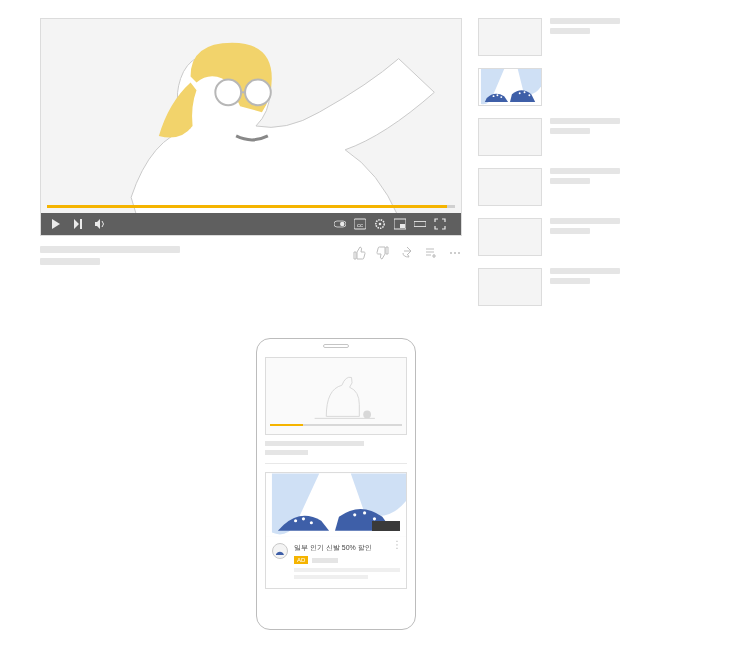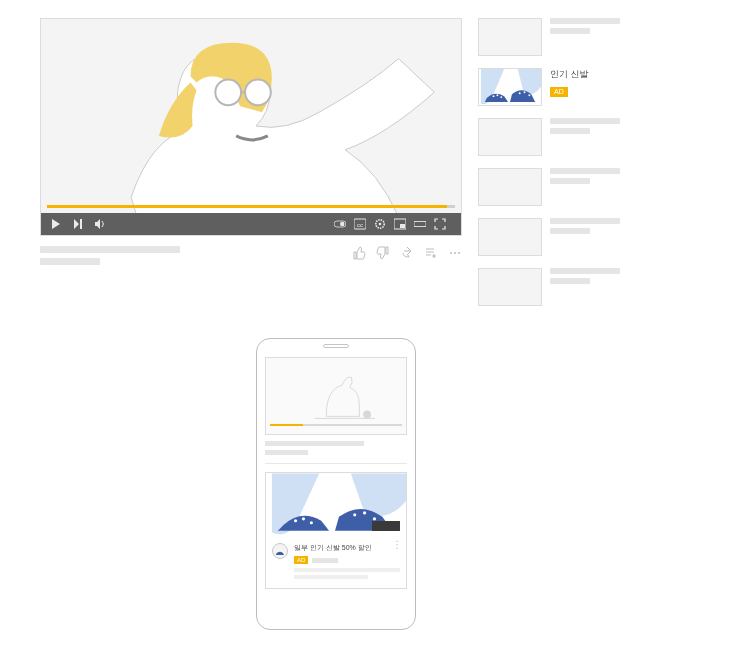--- a/index.html
+++ b/index.html
@@ -269,24 +269,20 @@
           <path d="M40 0 L64 0 L64 18 Q56 30 46 24 Z" fill="#cfe0f5"></path>
           <path d="M8 30 Q16 22 26 28 L30 34 L6 34 Z" fill="#3e5fa8"></path>
           <path d="M34 26 Q44 18 54 26 L58 34 L32 34 Z" fill="#3e5fa8"></path>
           <circle cx="15" cy="28" r="1" fill="#fff"></circle>
             <circle cx="19" cy="27" r="1" fill="#fff"></circle>
             <circle cx="23" cy="29" r="1" fill="#fff"></circle>
           <circle cx="42" cy="25" r="1" fill="#fff"></circle>
             <circle cx="47" cy="24" r="1" fill="#fff"></circle>
             <circle cx="52" cy="27" r="1" fill="#fff"></circle>
         </svg>
-      </div>
-      <div class="sb-text">
-        <div class="title-real">인기 신발</div>
-        <span class="ad-badge">AD</span>
       </div>
     </div>
     <div class="sb-item">
       <div class="sb-thumb"></div>
       <div class="sb-text">
           <div class="t a"></div>
           <div class="t b"></div>
         </div>
     </div>
     <div class="sb-item">

